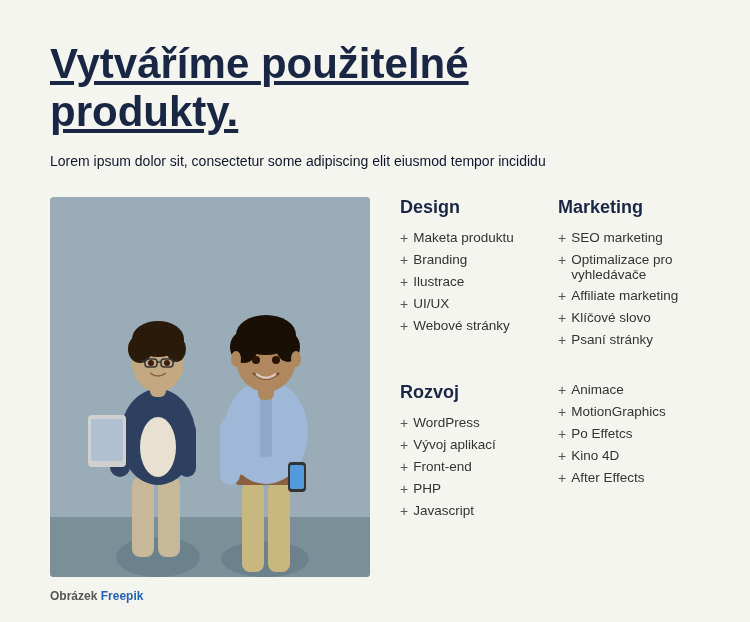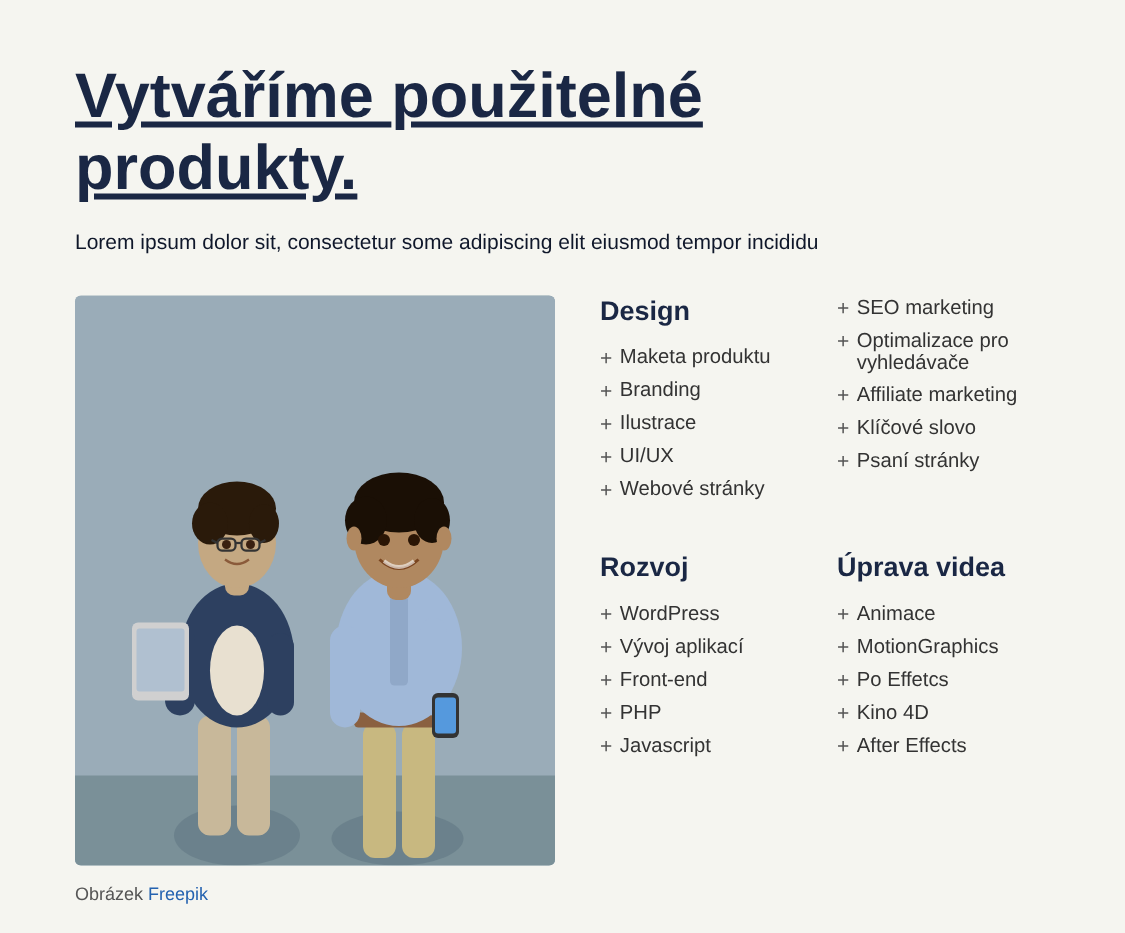--- a/index.html
+++ b/index.html
@@ -30,20 +30,21 @@
     }
     .content-area {
       display: flex;
       flex-direction: row;
       gap: 30px;
       align-items: flex-start;
     }
     .photo-block {
       flex: 0 0 320px;
       width: 320px;
+      font-weight: bold;
     }
     .photo-placeholder {
       width: 320px;
       height: 380px;
       background: linear-gradient(135deg, #b0bec5 0%, #90a4ae 40%, #78909c 100%);
       border-radius: 4px;
       display: flex;
       align-items: center;
       justify-content: center;
       overflow: hidden;
@@ -217,20 +218,21 @@
             <span>UI/UX</span>
           </li>
         <li>
             <span class="plus">+</span>
             <span>Webové stránky</span>
           </li>
       </ul>
     </div>
 
     <div class="col-section">
+      <h3 class="col-title">Marketing</h3>
       <ul class="col-list">
         <li>
             <span class="plus">+</span>
             <span>SEO marketing</span>
           </li>
         <li>
             <span class="plus">+</span>
             <span>Optimalizace pro vyhledávače</span>
           </li>
         <li>
@@ -268,21 +270,20 @@
             <span>PHP</span>
           </li>
         <li>
             <span class="plus">+</span>
             <span>Javascript</span>
           </li>
       </ul>
     </div>
 
     <div class="col-section">
-      <h3 class="col-title">Úprava videa</h3>
       <ul class="col-list">
         <li>
             <span class="plus">+</span>
             <span>Animace</span>
           </li>
         <li>
             <span class="plus">+</span>
             <span>MotionGraphics</span>
           </li>
         <li>

